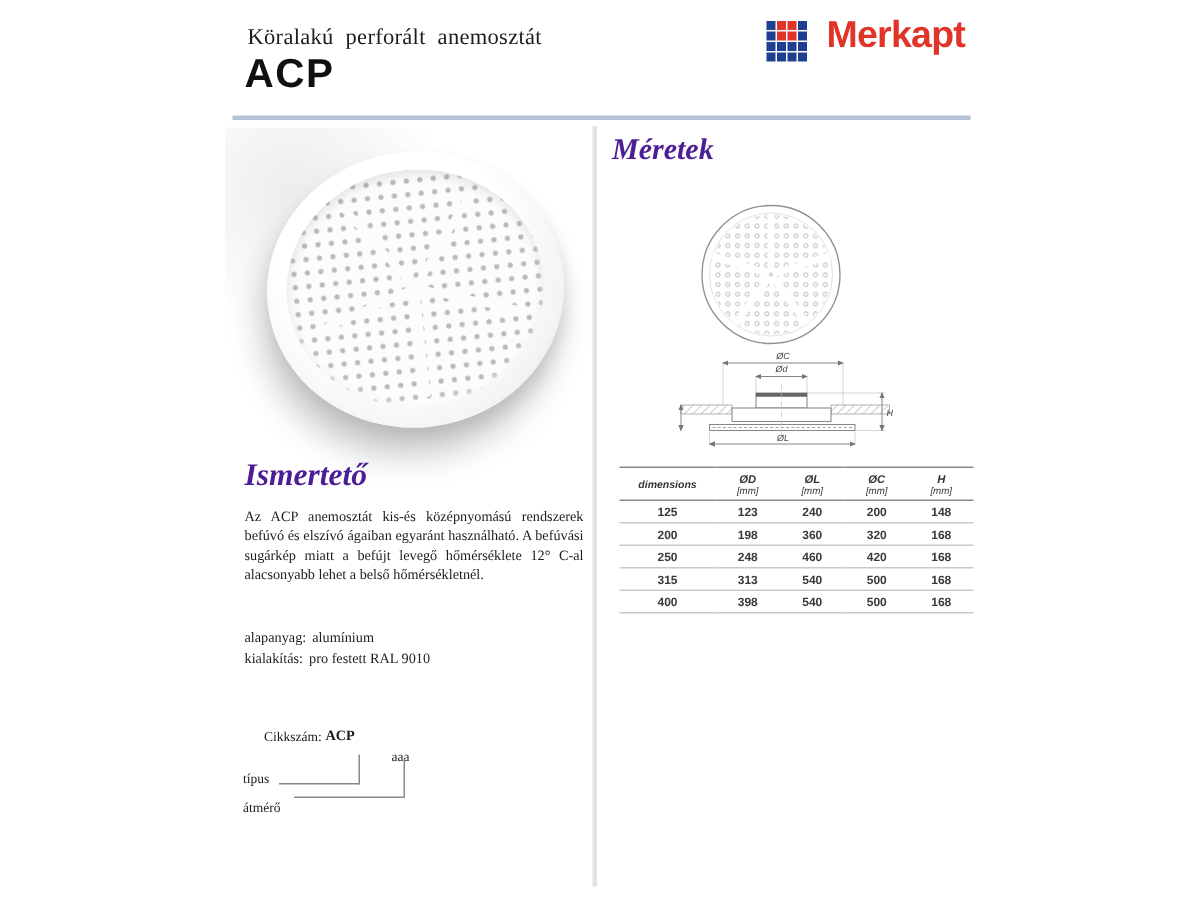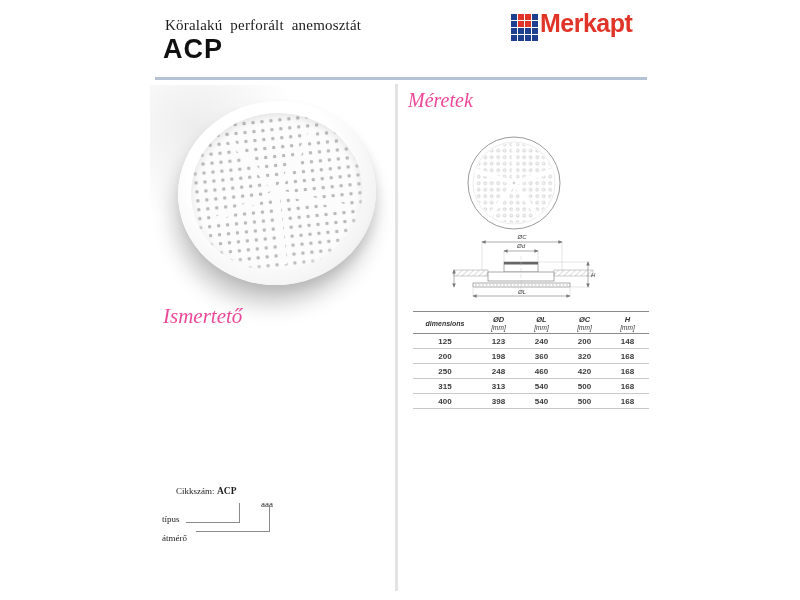--- a/index.html
+++ b/index.html
@@ -8,21 +8,21 @@
   .page { position:relative; width:659px; height:600px; background:#fff; overflow:hidden; }
 
   
   .subtitle { position:absolute; left:165px; top:17px; font-size:15px; color:#1c1c1c; word-spacing:4px; letter-spacing:.2px; }
   .title { position:absolute; left:163px; top:34px; font-family:"Liberation Sans", sans-serif; font-weight:900; font-size:27px; letter-spacing:1px; color:#101010; }
   .logo { position:absolute; left:511px; top:9px; display:flex; align-items:flex-start; }
   .logo-grid { display:grid; grid-template-columns:repeat(4,6px); grid-auto-rows:6px; gap:1px; margin-top:5px; }
   .sq { width:6px; height:6px; }
   .sq.b { background:var(--brand-blue,#1e3f8f); }
   .sq.r { background:var(--brand-red,#e03428); }
-  .logo-text { font-family:"Liberation Sans", sans-serif; font-weight:bold; font-size:25px; color:var(--brand-red,#e03428); margin-left:2px; line-height:1.15; letter-spacing:-.5px; }
+  .logo-text { font-family:"Liberation Sans", sans-serif; font-weight:bold; font-size:25px; color:var(--brand-red,#e03428); margin-left:13px; line-height:1.15; letter-spacing:-.5px; }
   .rule { position:absolute; left:155px; top:77px; width:492px; height:3px; background:var(--rule-color,#b5c2d3); }
   .divider { position:absolute; left:395px; top:84px; width:3px; height:507px; background:var(--divider-color,#e3e3e3); }
 
   
   .photo { position:absolute; left:150px; top:85px; width:245px; height:225px; }
   .photo-shade { position:absolute; left:0; top:0; width:150px; height:140px;
     background:radial-gradient(ellipse at 30% 30%, rgba(0,0,0,.07), rgba(0,0,0,0) 70%); }
   .diffuser { position:absolute; left:28px; top:16px; width:198px; height:184px; border-radius:50%;
     transform:rotate(-6deg);
     background:radial-gradient(ellipse at 45% 38%, #ffffff 50%, #f4f4f4 72%, #e2e2e2 88%, #d0d0d0 100%);
@@ -30,21 +30,21 @@
   .diffuser-face { position:absolute; left:13px; top:12px; right:13px; bottom:14px; border-radius:50%;
     background-color:#fcfcfc;
     background-image:radial-gradient(circle, rgba(120,120,120,.5) 1.4px, rgba(120,120,120,0) 2.1px);
     background-size:9px 9px; background-position:2px 3px;
     box-shadow:inset 0 3px 8px rgba(0,0,0,.10), inset 0 -2px 5px rgba(255,255,255,.8);
     overflow:hidden; }
   .spoke { position:absolute; left:50%; top:50%; width:5px; height:46%;
     background:#fcfcfc; transform-origin:top center; }
 
   
-  .sec-title { position:absolute; font-style:italic; font-weight:normal; color:#ec4899; }
+  .sec-title { position:absolute; font-style:italic; font-weight:bold; color:#4c1d95; }
   #ismerteto { left:163px; top:304px; font-size:21px;text-align:right; }
   #meretek { left:408px; top:89px; font-size:20px; }
   .desc { position:absolute; left:163px; top:339px; width:226px; font-size:9.5px; line-height:1.38;
     text-align:justify; color:#1d1d1d; }
   .specs { position:absolute; left:163px; top:420px; font-size:9.5px; color:#1d1d1d; line-height:1.45; }
   .spec-value { margin-left:4px; }
 
   
   .ordering { position:absolute; left:160px; top:480px; width:135px; height:60px; font-size:9px; color:#1d1d1d; }
   .ord-label { position:absolute; left:16px; top:6px; }
@@ -111,21 +111,30 @@
         <div class="spoke" style="transform:translate(-50%,0) rotate(0deg)"></div>
         <div class="spoke" style="transform:translate(-50%,0) rotate(72deg)"></div>
         <div class="spoke" style="transform:translate(-50%,0) rotate(144deg)"></div>
         <div class="spoke" style="transform:translate(-50%,0) rotate(216deg)"></div>
         <div class="spoke" style="transform:translate(-50%,0) rotate(288deg)"></div>
       </div>
     </div>
   </div>
 
   <h2 class="sec-title" id="ismerteto">Ismertető</h2>
-
+  <p class="desc">Az ACP anemosztát kis-és középnyomású rendszerek befúvó és elszívó ágaiban egyaránt használható. A befúvási sugárkép miatt a befújt levegő hőmérséklete 12° C-al alacsonyabb lehet a belső hőmérsékletnél.</p>
+
+  <div class="specs">
+    <div>
+      <span>alapanyag:</span><span class="spec-value">alumínium</span>
+    </div>
+    <div>
+      <span>kialakítás:</span><span class="spec-value">pro festett RAL 9010</span>
+    </div>
+  </div>
 
   <div class="ordering">
     <span class="ord-label">Cikkszám:</span>
     <span class="ord-code">ACP</span>
     <span class="ord-size">aaa</span>
     <div class="ord-l1"></div>
     <div class="ord-l2"></div>
     <span class="ord-type">típus</span>
     <span class="ord-diam">átmérő</span>
   </div>

